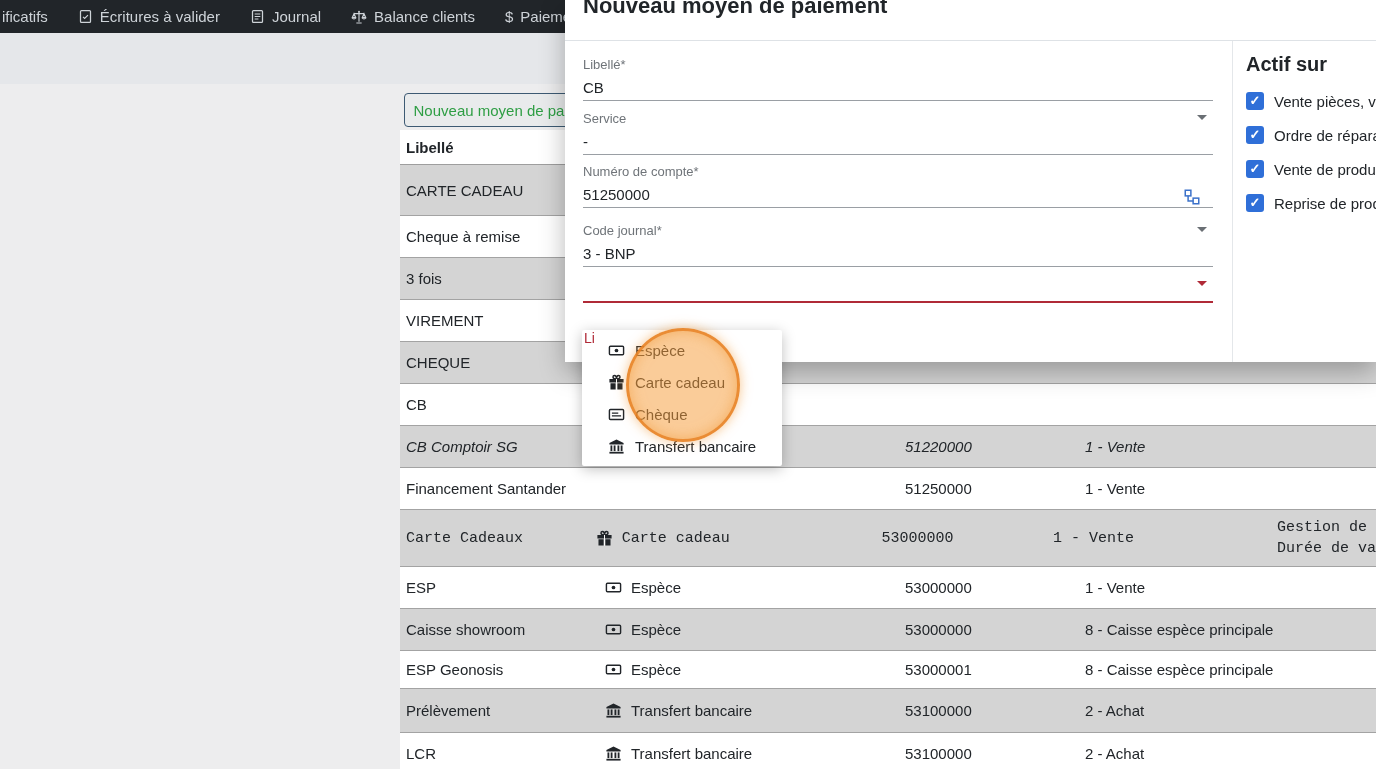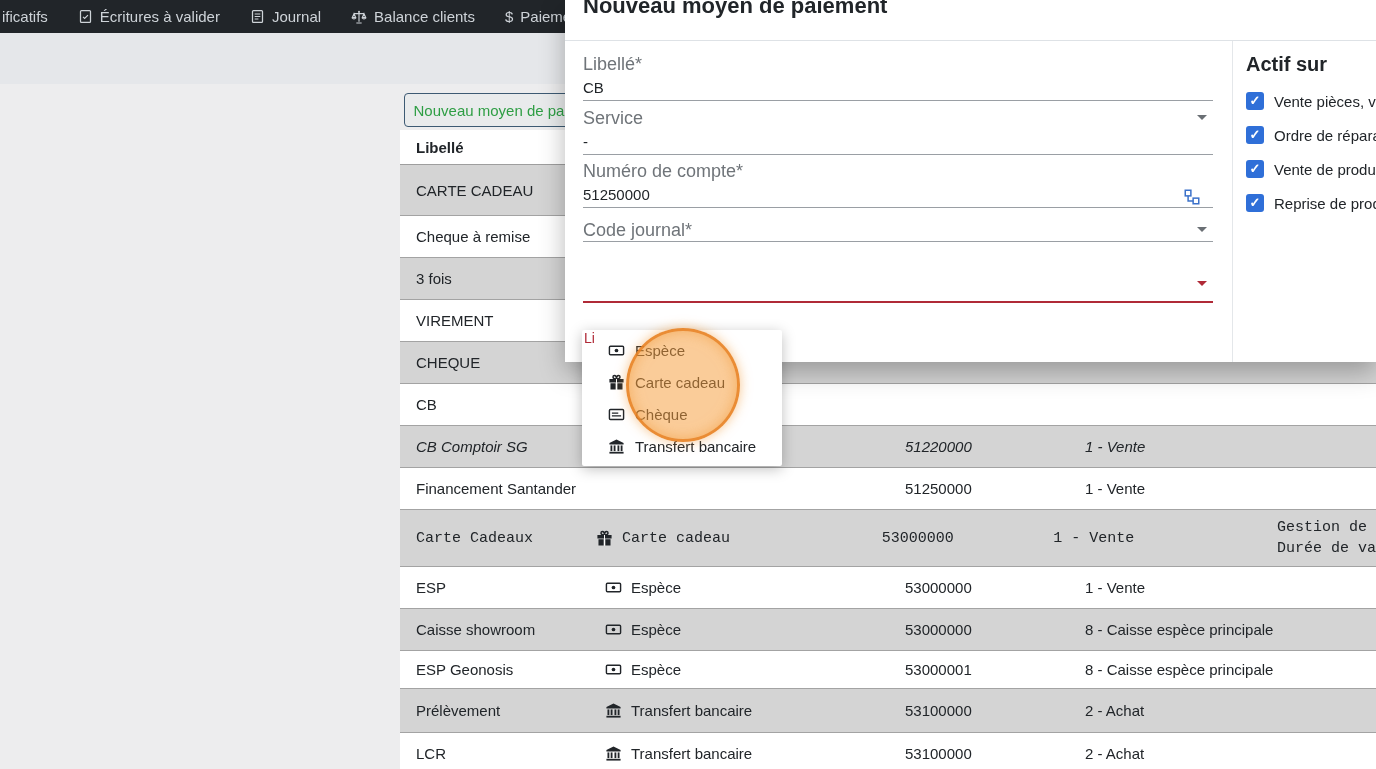--- a/index.html
+++ b/index.html
@@ -19,37 +19,37 @@
   
   .new-btn{position:absolute;left:404px;top:93px;width:215px;height:34px;z-index:2;
     background:#e9ebec;border:1px solid #3d5a73;border-radius:4px;
     color:var(--button-green,#2e9e44);font-size:15px;font-family:inherit;white-space:nowrap;overflow:hidden;cursor:pointer}
 
   
   .grid{position:absolute;left:400px;top:130px;width:976px;z-index:2;font-size:15px}
   .thead{height:35px;background:#fff;border-bottom:1px solid #9e9e9e;display:flex;align-items:center;font-weight:bold}
   .trow{display:flex;align-items:center;border-bottom:1px solid #a3a3a3;background:#fff;cursor:pointer}
   .trow.alt{background:#d4d4d4}
-  .c1{width:205px;padding-left:16px}
+  .c1{width:205px;padding-left:6px}
   .c2{width:300px;display:flex;align-items:center;gap:9px}
   .c3{width:180px}
   .c4{width:235px}
   .c5{flex:1;line-height:21px;white-space:nowrap}
   .t-ic{display:flex;align-items:center}
 
   
   .modal{position:absolute;left:565px;top:0;width:811px;height:362px;background:#fff;z-index:10;
     box-shadow:0 10px 24px rgba(0,0,0,.28)}
   .modal-title{position:absolute;left:18px;top:-7px;font-size:22px;font-weight:700;white-space:nowrap}
   .modal-hr{position:absolute;left:0;top:40px;width:100%;border-top:1px solid #dee2e6}
   .vdiv{position:absolute;left:667px;top:41px;bottom:0;border-left:1px solid #e4e7ea}
 
   .field{position:absolute;left:18px;width:630px}
   .f1{top:57px}.f2{top:111px}.f3{top:164px}.f4{top:223px}.f5{top:277px}
-  .flabel{font-size:18px;line-height:15px;color:#6f7479}
+  .flabel{font-size:13px;line-height:15px;color:#6f7479}
   .fvalue{font-size:15px;line-height:19px;margin-top:6px;min-height:19px}
   .funder{border-bottom:1px solid #9a9fa4;margin-top:3px}
   .f5 .flabel{color:var(--error-red,#b02a37)}
   .f5 .funder{border-bottom:2px solid var(--error-red,#b02a37);margin-top:24px}
   .caret{position:absolute;right:6px;top:4px;width:0;height:0;border:5px solid transparent;border-top-color:#6a6f74;cursor:pointer}
   .caret.red{border-top-color:var(--error-red,#b02a37)}
   .acct-ic{position:absolute;right:12px;top:24px;color:var(--account-icon-blue,#3b71ca);display:flex;cursor:pointer}
 
   .actif{position:absolute;left:681px;top:52px}
   .actif-title{font-size:20px;font-weight:700;line-height:24px}
@@ -310,20 +310,21 @@
         <svg viewBox="0 0 24 24" width="18" height="18" fill="none" stroke="currentColor" stroke-width="2">
           <rect x="3" y="3" width="7.5" height="7.5"></rect>
           <rect x="13.5" y="13.5" width="7.5" height="7.5"></rect>
           <path d="M6.8 10.5v6.8h6.7"></path>
         </svg>
       </span>
   </div>
 
   <div class="field f4">
     <div class="flabel">Code journal*</div>
+    <div class="fvalue">3 - BNP</div>
     <div class="funder"></div>
     <span class="caret"></span>
   </div>
 
   <div class="field f5">
     <div class="funder"></div>
     <span class="caret red"></span>
   </div>
 
   <div class="actif">

